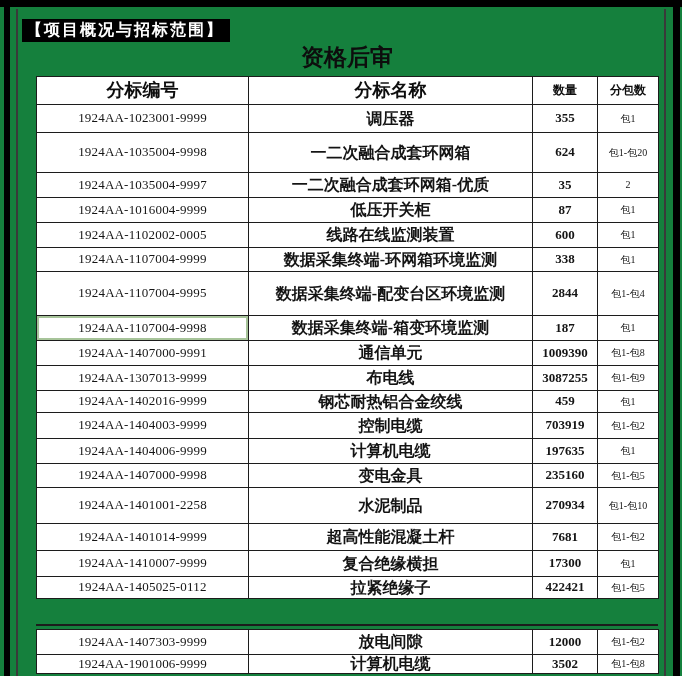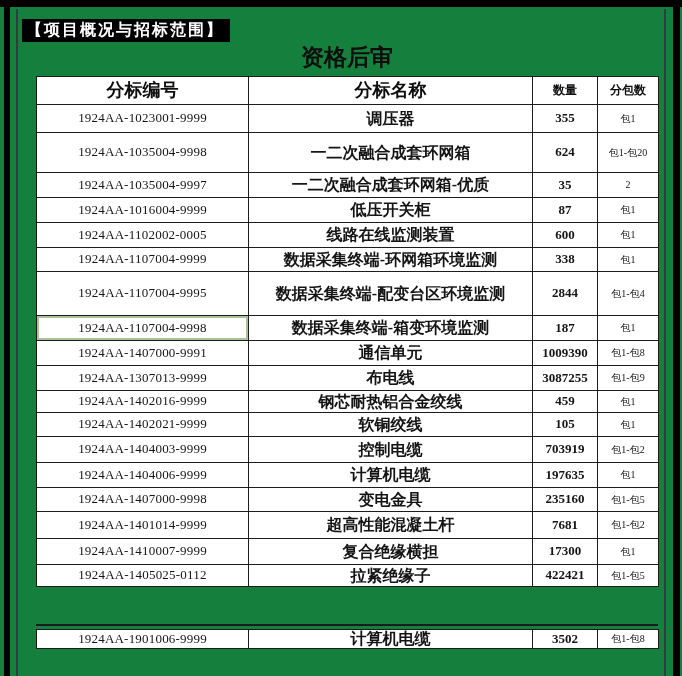--- a/index.html
+++ b/index.html
@@ -135,43 +135,43 @@
     <td class="c-name">布电线</td>
     <td class="c-qty">3087255</td>
     <td class="c-pkg">包1-包9</td>
   </tr>
         <tr style="height: 22px;">
     <td class="c-id">1924AA-1402016-9999</td>
     <td class="c-name">钢芯耐热铝合金绞线</td>
     <td class="c-qty">459</td>
     <td class="c-pkg">包1</td>
   </tr>
-        <tr style="height: 24px;">
-    <td class="c-id">1924AA-1402021-9999</td>
-    <td class="c-name">软铜绞线</td>
-    <td class="c-qty">105</td>
-    <td class="c-pkg">包1</td>
-  </tr>
         <tr style="height: 26px;">
     <td class="c-id">1924AA-1404003-9999</td>
     <td class="c-name">控制电缆</td>
     <td class="c-qty">703919</td>
     <td class="c-pkg">包1-包2</td>
   </tr>
         <tr style="height: 25px;">
     <td class="c-id">1924AA-1404006-9999</td>
     <td class="c-name">计算机电缆</td>
     <td class="c-qty">197635</td>
     <td class="c-pkg">包1</td>
   </tr>
         <tr style="height: 24px;">
     <td class="c-id">1924AA-1407000-9998</td>
     <td class="c-name">变电金具</td>
     <td class="c-qty">235160</td>
     <td class="c-pkg">包1-包5</td>
+  </tr>
+        <tr style="height: 36px;">
+    <td class="c-id">1924AA-1401001-2258</td>
+    <td class="c-name">水泥制品</td>
+    <td class="c-qty">270934</td>
+    <td class="c-pkg">包1-包10</td>
   </tr>
         <tr style="height: 27px;">
     <td class="c-id">1924AA-1401014-9999</td>
     <td class="c-name">超高性能混凝土杆</td>
     <td class="c-qty">7681</td>
     <td class="c-pkg">包1-包2</td>
   </tr>
         <tr style="height: 26px;">
     <td class="c-id">1924AA-1410007-9999</td>
     <td class="c-name">复合绝缘横担</td>
@@ -190,20 +190,26 @@
   <div class="split-line"></div>
 
   <table class="grid" id="table2">
     <colgroup>
         <col class="c1">
         <col class="c2">
         <col class="c3">
         <col class="c4">
       </colgroup>
     <tbody id="tbody2">
+        <tr style="height: 25px;">
+    <td class="c-id">1924AA-1407303-9999</td>
+    <td class="c-name">放电间隙</td>
+    <td class="c-qty">12000</td>
+    <td class="c-pkg">包1-包2</td>
+  </tr>
         <tr style="height: 17px;">
     <td class="c-id">1924AA-1901006-9999</td>
     <td class="c-name">计算机电缆</td>
     <td class="c-qty">3502</td>
     <td class="c-pkg">包1-包8</td>
   </tr>
       </tbody>
   </table>
 
 </div>

